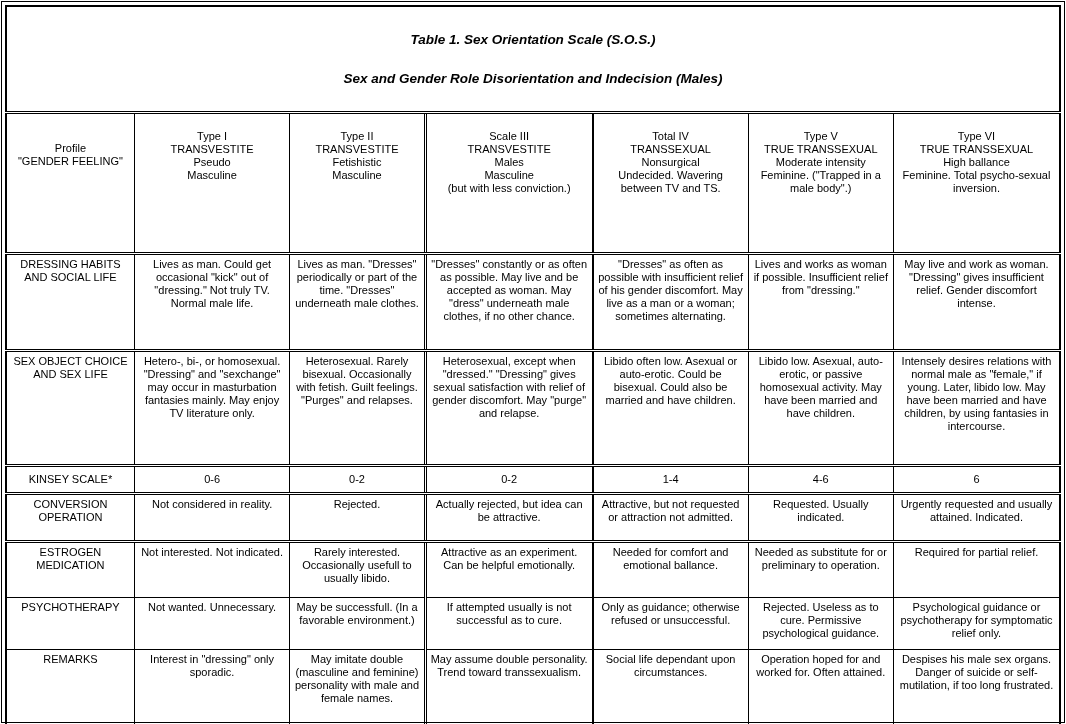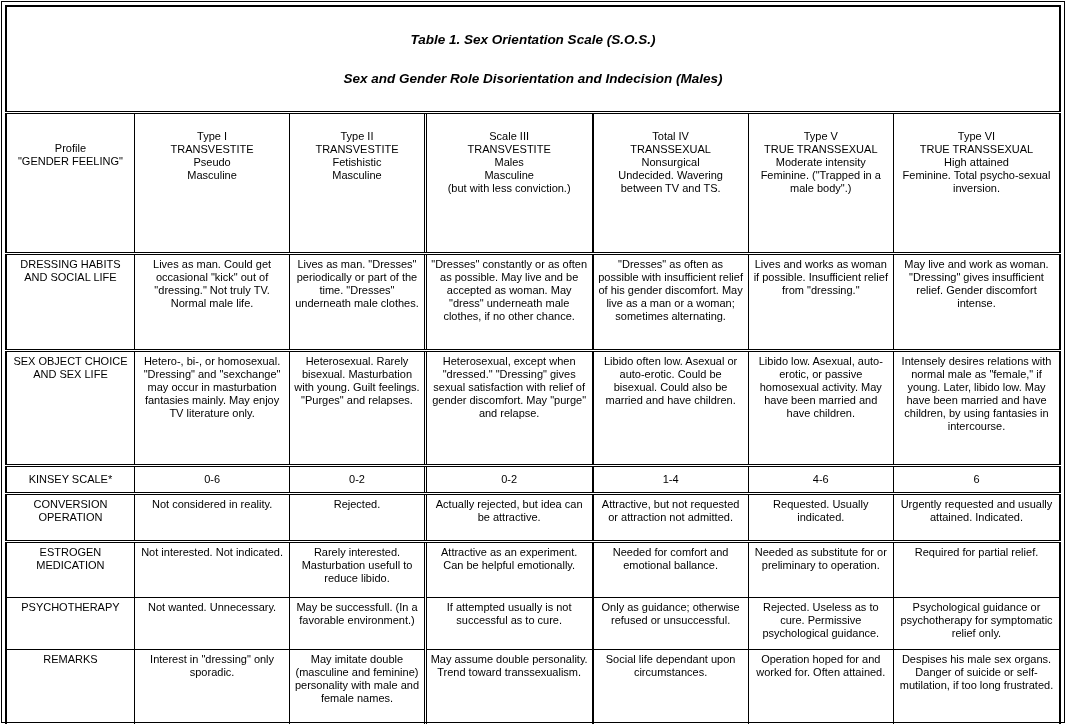--- a/index.html
+++ b/index.html
@@ -115,40 +115,40 @@
         <div>Type V</div>
         <div>TRUE TRANSSEXUAL</div>
         <div>Moderate intensity</div>
         <div>Feminine. ("Trapped in a male body".)</div>
       </div>
     </td>
     <td>
       <div class="pcol">
         <div>Type VI</div>
         <div>TRUE TRANSSEXUAL</div>
-        <div>High attained</div>
+        <div>High ballance</div>
         <div>Feminine. Total psycho-sexual inversion.</div>
       </div>
     </td>
   </tr>
 
   <tr class="hbr" style="height:97px">
     <td>DRESSING HABITS AND SOCIAL LIFE</td>
     <td>Lives as man. Could get occasional "kick" out of "dressing." Not truly TV. Normal male life.</td>
     <td>Lives as man. "Dresses" periodically or part of the time. "Dresses" underneath male clothes.</td>
     <td class="dbl">"Dresses" constantly or as often as possible. May live and be accepted as woman. May "dress" underneath male clothes, if no other chance.</td>
     <td class="bl2">"Dresses" as often as possible with insufficient relief of his gender discomfort. May live as a man or a woman; sometimes alternating.</td>
     <td>Lives and works as woman if possible. Insufficient relief from "dressing."</td>
     <td>May live and work as woman. "Dressing" gives insufficient relief. Gender discomfort intense.</td>
   </tr>
 
   <tr class="hbr" style="height:115px">
     <td>SEX OBJECT CHOICE AND SEX LIFE</td>
     <td>Hetero-, bi-, or homosexual. "Dressing" and "sexchange" may occur in masturbation fantasies mainly. May enjoy TV literature only.</td>
-    <td>Heterosexual. Rarely bisexual. Masturbation with young. Guilt feelings. "Purges" and relapses.</td>
+    <td>Heterosexual. Rarely bisexual. Occasionally with fetish. Guilt feelings. "Purges" and relapses.</td>
     <td class="dbl">Heterosexual, except when "dressed." "Dressing" gives sexual satisfaction with relief of gender discomfort. May "purge" and relapse.</td>
     <td class="bl2">Libido often low. Asexual or auto-erotic. Could be bisexual. Could also be married and have children.</td>
     <td>Libido low. Asexual, auto-erotic, or passive homosexual activity. May have been married and have children.</td>
     <td>Intensely desires relations with normal male as "female," if young. Later, libido low. May have been married and have children, by using fantasies in intercourse.</td>
   </tr>
 
   <tr class="kinsey hbr" style="height:28px">
     <td>KINSEY SCALE*</td>
     <td>0-6</td>
     <td>0-2</td>
@@ -164,21 +164,21 @@
     <td>Rejected.</td>
     <td class="dbl">Actually rejected, but idea can be attractive.</td>
     <td class="bl2">Attractive, but not requested or attraction not admitted.</td>
     <td>Requested. Usually indicated.</td>
     <td>Urgently requested and usually attained. Indicated.</td>
   </tr>
 
   <tr style="height:56px">
     <td>ESTROGEN MEDICATION</td>
     <td>Not interested. Not indicated.</td>
-    <td>Rarely interested. Masturbation usefull to reduce libido.</td>
+    <td>Rarely interested. Occasionally usefull to usually libido.</td>
     <td class="dbl">Attractive as an experiment. Can be helpful emotionally.</td>
     <td class="bl2">Needed for comfort and emotional ballance.</td>
     <td>Needed as substitute for or preliminary to operation.</td>
     <td>Required for partial relief.</td>
   </tr>
 
   <tr style="height:52px">
     <td>PSYCHOTHERAPY</td>
     <td>Not wanted. Unnecessary.</td>
     <td>May be successfull. (In a favorable environment.)</td>

